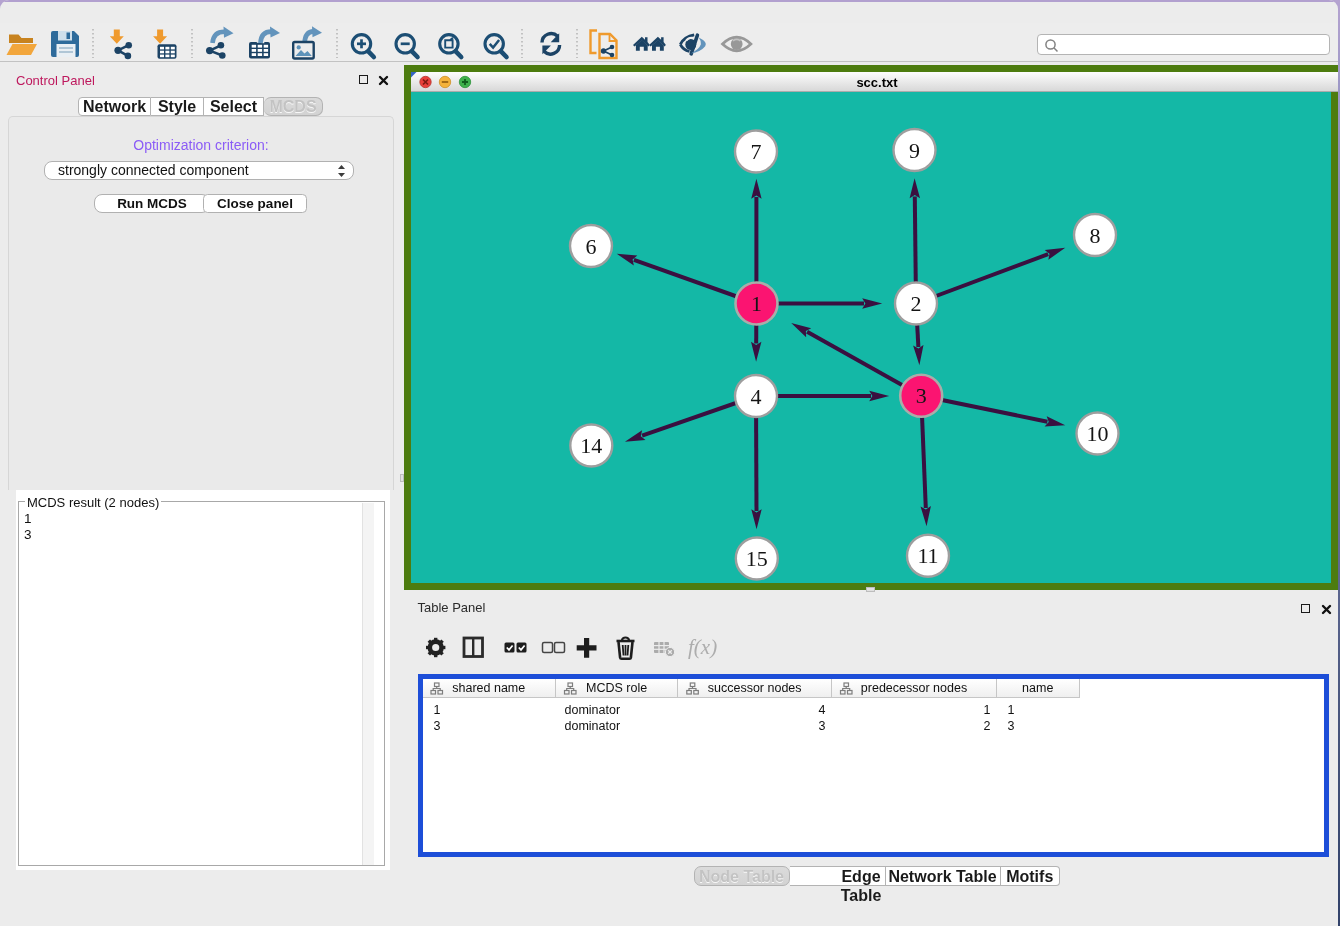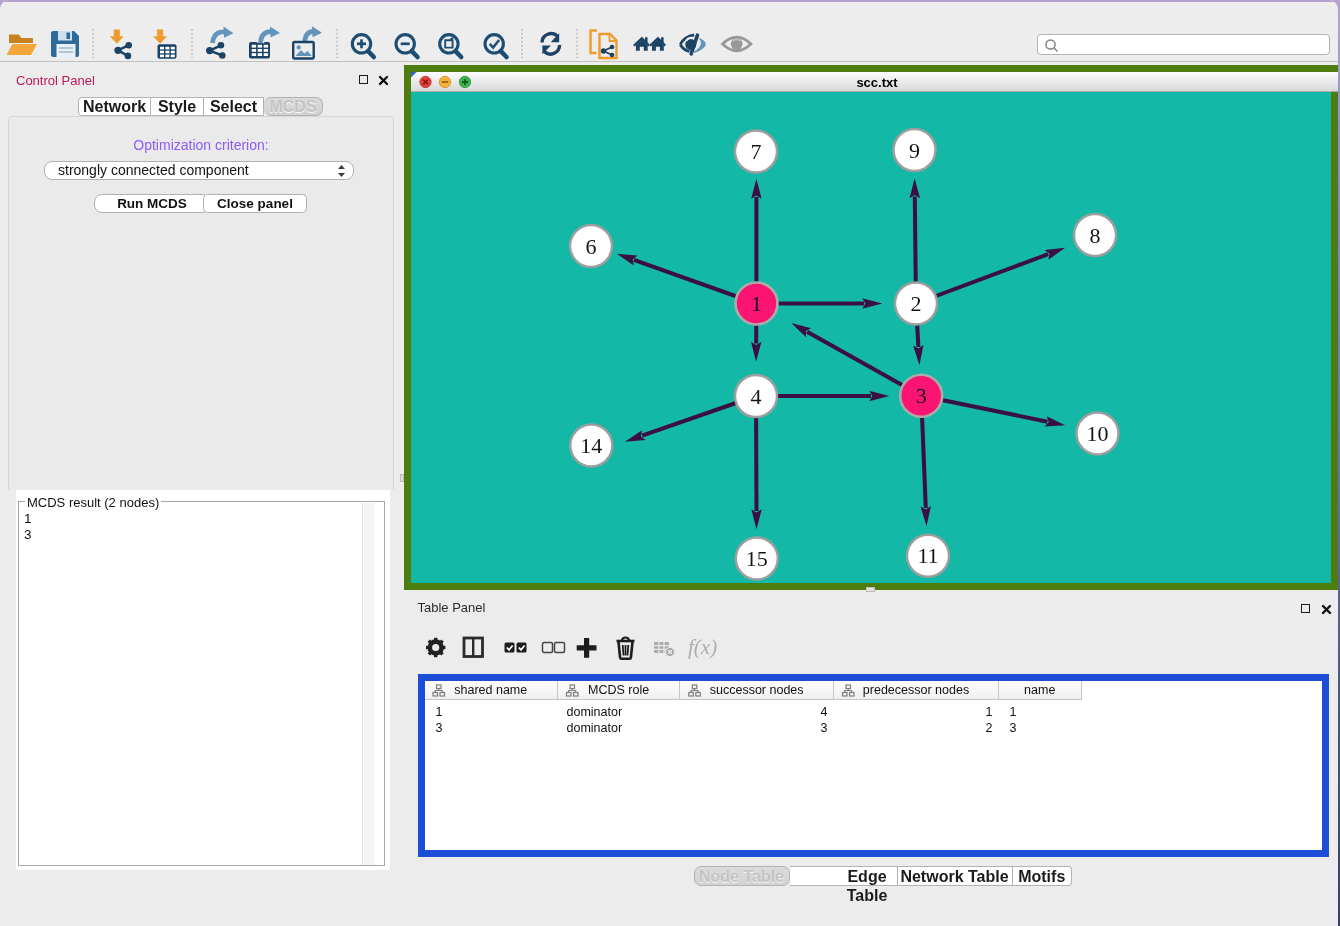--- a/index.html
+++ b/index.html
@@ -43,21 +43,21 @@
   #mcds-label { position:absolute; left:6px; top:-7px; background:#fff; padding:0 2px; font-size:13px; color:#111; }
   #mcds-scroll { position:absolute; right:10px; top:1px; width:12px; height:362px; background:#f4f4f4; border-left:1px solid #e2e2e2; }
   
   #netframe { left:404px; top:65px; width:934px; height:525px; background:#14b8a6; border:7px solid #4d7c0f; }
   #nettitle { position:absolute; left:0; top:0; width:932px; height:20px;
     background:linear-gradient(#fdfdfd,#d8d8d8); border-bottom:1px solid #ababab; }
   #nettitle .lbl { position:absolute; top:3px; width:100%; text-align:center; font-size:13px; color:#000; font-weight:bold; }
   
   #tpanel { left:405px; top:592px; width:935px; height:297px; background:#ececec; }
   #tp-title { position:absolute; left:12.5px; top:8px; font-size:13px; color:#2b2b2b; }
-  #ttable { position:absolute; left:12.5px; top:82px; width:911px; height:182.5px; background:#fff; border:7px solid #1d4ed8; }
+  #ttable { position:absolute; left:12.5px; top:82px; width:911px; height:182.5px; background:#fff; border:5px solid #1d4ed8; }
   .th { position:absolute; top:0; height:19px; background:linear-gradient(#ffffff,#efefef);
     border-right:1px solid #c6c6c6; border-bottom:1px solid #c6c6c6; font-size:12.5px; color:#111;
     text-align:center; line-height:19px; }
   .td { position:absolute; font-size:12.5px; color:#111; height:16px; line-height:16px; }
   
   #statusbar { left:0; top:889px; width:1338px; height:37px; background:#ececec; border-top:1px solid #c6c6c6; }
   #tpanel .tab { height:20px; line-height:19px; }
   #memorybtn { position:absolute; left:1254.5px; top:8px; width:74px; height:23px; background:#f6f6f6;
     border:1px solid #9c9c9c; border-radius:2px; font-size:12.5px; color:#111; }
   #listbtn { position:absolute; left:11px; top:8px; width:26px; height:21px; background:#fdfdfd;
@@ -413,20 +413,20 @@
       <div class="td" style="left:495px; top:22.5px; width:73px; text-align:right;">1</div>
       <div class="td" style="left:585px; top:22.5px;">1</div>
       <div class="td" style="left:11px; top:38.7px;">3</div>
       <div class="td" style="left:142px; top:38.7px;">dominator</div>
       <div class="td" style="left:330px; top:38.7px; width:73px; text-align:right;">3</div>
       <div class="td" style="left:495px; top:38.7px; width:73px; text-align:right;">2</div>
       <div class="td" style="left:585px; top:38.7px;">3</div>
     </div>
     <div class="tabstrip" style="left:288.5px; top:273.5px;">
       <div class="tab first seldis" style="width:96px;">Node Table</div>
-      <div class="tab" style="width:108px;padding-left:48px;">Edge Table</div>
+      <div class="tab" style="width:96px;padding-left:48px;">Edge Table</div>
       <div class="tab" style="width:115px;">Network Table</div>
       <div class="tab last" style="width:59.5px;">Motifs</div>
     </div>
   </div>
   <div class="abs" style="left:400px;top:474px;width:4px;height:8px;background:#e0e0e0;border:1px solid #bdbdbd;"></div>
   <div class="abs" style="left:865.5px;top:587px;width:9px;height:4.5px;background:#e0e0e0;border:1px solid #bdbdbd;"></div>
 </div>
 
 </body></html>

